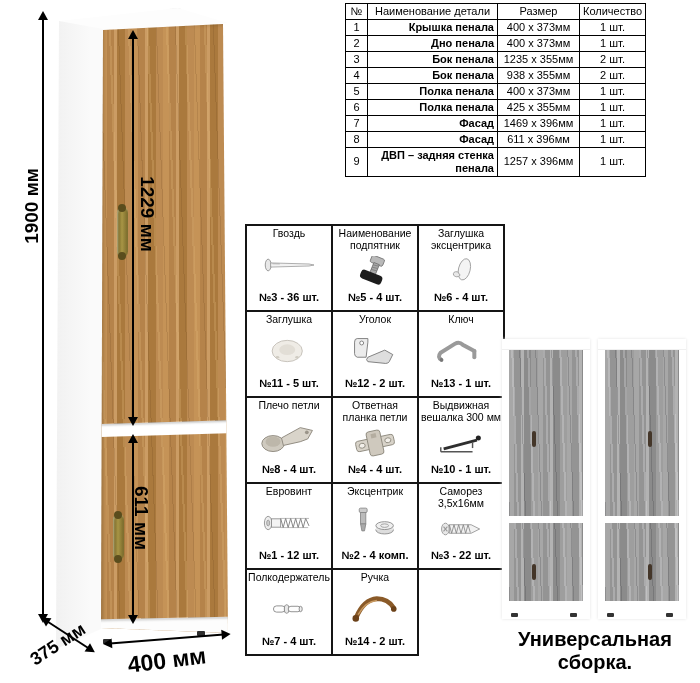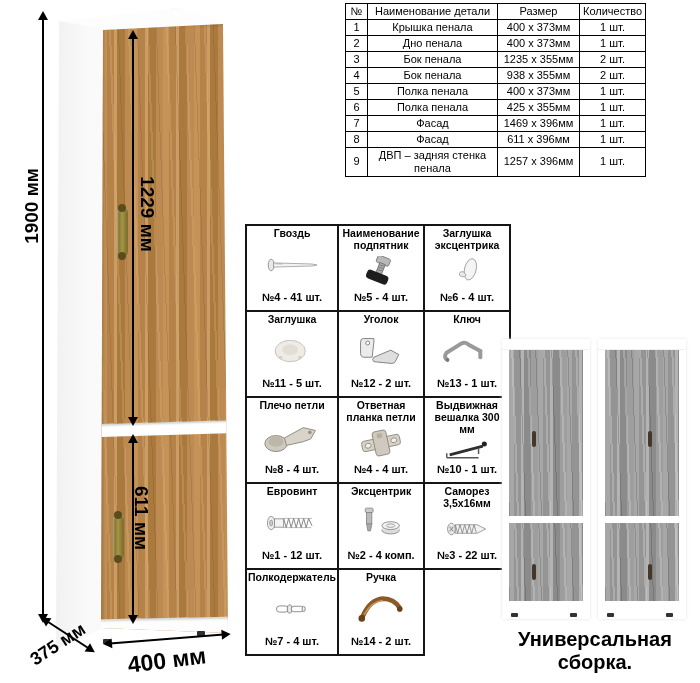--- a/index.html
+++ b/index.html
@@ -41,27 +41,27 @@
   .dimh .ln{position:absolute;left:6px;right:6px;top:5px;height:2px;background:#000;}
   .dimh::before,.dimh::after{content:"";position:absolute;top:1px;width:0;height:0;
       border-top:5px solid transparent;border-bottom:5px solid transparent;}
   .dimh::before{left:-1px;border-right:9px solid #000;}
   .dimh::after{right:-1px;border-left:9px solid #000;}
   .dimlab{position:absolute;font-weight:bold;text-align:center;white-space:nowrap;}
 
   
   .parts-table{position:absolute;left:345px;top:3px;border-collapse:collapse;font-size:11px;line-height:1.18;}
   .parts-table th,.parts-table td{border:1px solid #000;padding:1px 3px;font-weight:400;text-align:center;vertical-align:middle;}
-  .parts-table td.nm{text-align:center;}
+  .parts-table td.nm{text-align:right;font-weight:bold;}
 
   
   .hw-table{position:absolute;left:245px;top:224px;border-collapse:collapse;}
   .hw-table td{border:2px solid #151515;width:84px;height:84px;padding:0;vertical-align:top;background:#fff;}
   .hw-in{display:flex;flex-direction:column;justify-content:space-between;align-items:center;height:80px;padding:2px 1px;box-sizing:border-box;text-align:center;}
-  .hw-name{font-size:10.5px;font-weight:bold;line-height:1.12;}
+  .hw-name{font-size:10.5px;font-weight:normal;line-height:1.12;}
   .hw-count{font-size:11px;font-weight:bold;padding-bottom:1px;}
   .hw-icon{display:flex;align-items:center;justify-content:center;flex:1 1 auto;}
 
   
   .gcab{position:absolute;width:88px;height:280px;background:#fff;box-shadow:0 0 3px #e3e3e3;}
   .gcab::before{content:"";position:absolute;left:0;top:0;right:0;height:10px;background:#fff;border-bottom:1px solid #f0f0f0;}
   .gdoor{position:absolute;left:7px;width:74px;
         background:
           repeating-linear-gradient(88deg, rgba(50,50,55,0.22) 0 1px, rgba(0,0,0,0) 1px 8px, rgba(225,225,228,0.3) 8px 10px, rgba(0,0,0,0) 10px 16px),
           repeating-linear-gradient(90deg, #a7a7a7 0 5px, #949494 5px 12px, #b3b3b3 12px 15px, #8b8b8b 15px 22px, #9e9e9e 22px 29px);}
@@ -189,21 +189,21 @@
       <td>
             <div class="hw-in">
         <div class="hw-name">Гвоздь</div>
         <div class="hw-icon">
                 <svg viewBox="0 0 64 36" width="62" height="30">
           <ellipse cx="7" cy="18" rx="3.5" ry="7" fill="#e8e8e8" stroke="#888"></ellipse>
           <polygon points="10,15.5 56,16.8 62,18 56,19.2 10,20.5" fill="#f2f2f2" stroke="#888" stroke-width="0.8"></polygon>
           <line x1="12" y1="16.5" x2="21" y2="16.7" stroke="#aaa"></line>
                 </svg>
               </div>
-        <div class="hw-count">№4 - 41 шт.</div>
+        <div class="hw-count">№3 - 36 шт.</div>
             </div>
           </td>
       <td>
             <div class="hw-in">
         <div class="hw-name">Наименование подпятник</div>
         <div class="hw-icon">
                 <svg viewBox="0 0 64 36" width="56" height="30">
           <g transform="rotate(22 32 18)">
                     <rect x="22" y="1" width="16" height="9" rx="2" fill="#b9b9b9" stroke="#777"></rect>
           <rect x="27" y="9" width="7" height="13" fill="#a8a8a8" stroke="#777"></rect>

